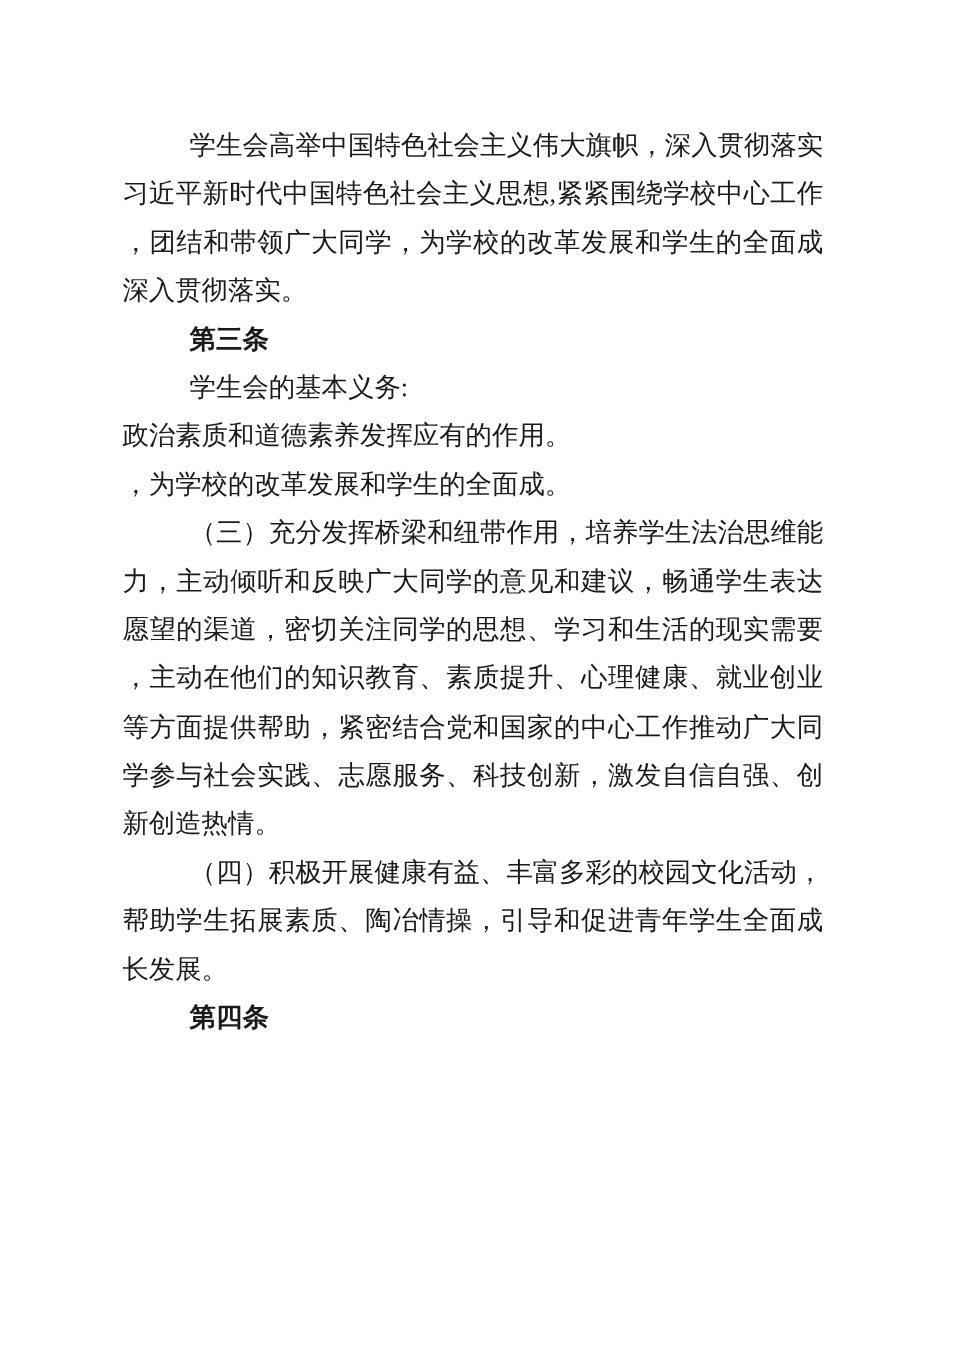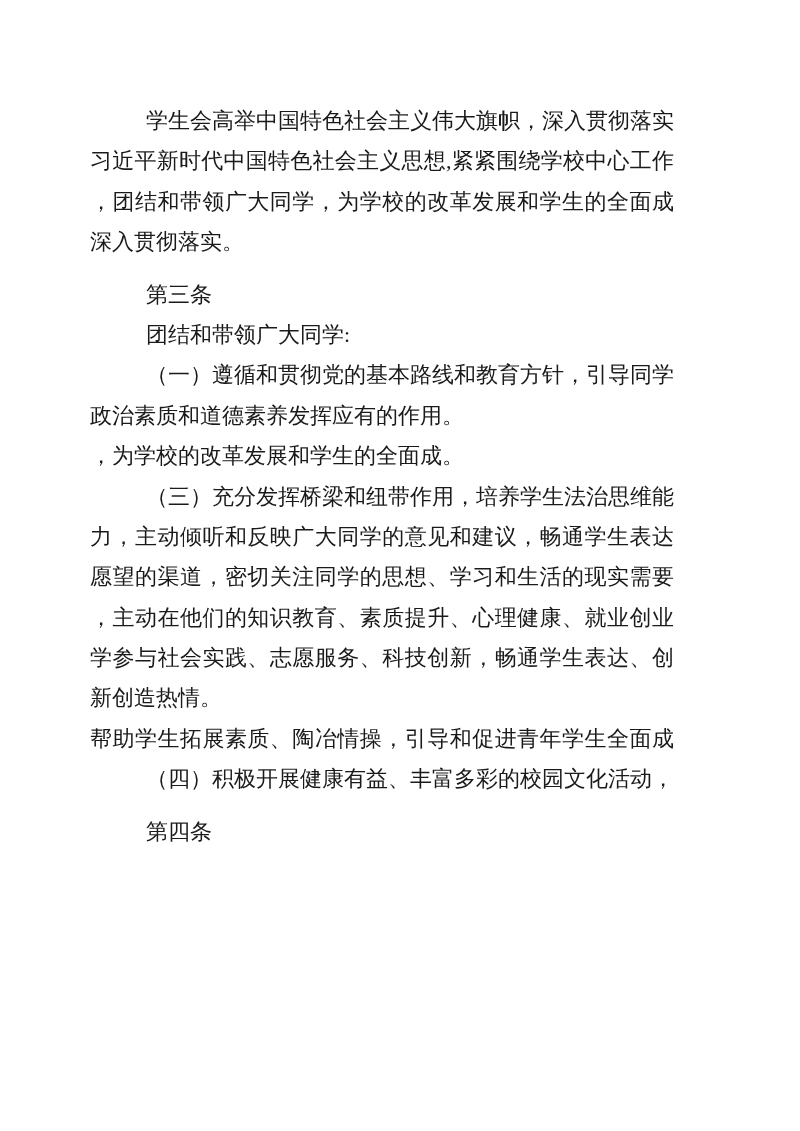--- a/index.html
+++ b/index.html
@@ -14,21 +14,21 @@
   }
   .page {
     position: relative;
     width: 800px;
     height: 1131px;
     background: #ffffff;
     overflow: hidden;
   }
   .content {
     position: absolute;
-    left: 90px;
+    left: 102px;
     top: 101px;
     width: 584px;
     color: #1a1a1a;
   }
   .para {
     margin: 0;
     padding: 0;
   }
   .line {
     font-size: 22px;
@@ -39,57 +39,57 @@
     white-space: normal;
     overflow: visible;
   }
   .line.justify {
     text-align-last: justify;
   }
   .line.indent {
     text-indent: 56px;
   }
   .para.heading .line {
-    font-weight: 400;
-    margin-top: 12px;
+    font-weight: 700;
   }
 </style>
 </head>
 <body>
 
 <div class="page">
   <div class="content" id="doc-content">
       <div class="para body">
         <div class="line indent justify">学生会高举中国特色社会主义伟大旗帜，深入贯彻落实</div>
         <div class="line justify">习近平新时代中国特色社会主义思想,紧紧围绕学校中心工作</div>
         <div class="line justify">，团结和带领广大同学，为学校的改革发展和学生的全面成</div>
         <div class="line">深入贯彻落实。</div>
       </div>
       <div class="para heading">
         <div class="line indent">第三条</div>
       </div>
       <div class="para body">
-        <div class="line indent">团结和带领广大同学:</div>
+        <div class="line indent">学生会的基本义务:</div>
       </div>
       <div class="para body">
-        <div class="line indent justify">（一）遵循和贯彻党的基本路线和教育方针，引导同学</div>
         <div class="line">政治素质和道德素养发挥应有的作用。</div>
       </div>
       <div class="para body">
         <div class="line">，为学校的改革发展和学生的全面成。</div>
       </div>
       <div class="para body">
         <div class="line indent justify">（三）充分发挥桥梁和纽带作用，培养学生法治思维能</div>
         <div class="line justify">力，主动倾听和反映广大同学的意见和建议，畅通学生表达</div>
         <div class="line justify">愿望的渠道，密切关注同学的思想、学习和生活的现实需要</div>
         <div class="line justify">，主动在他们的知识教育、素质提升、心理健康、就业创业</div>
-        <div class="line justify">学参与社会实践、志愿服务、科技创新，畅通学生表达、创</div>
+        <div class="line justify">等方面提供帮助，紧密结合党和国家的中心工作推动广大同</div>
+        <div class="line justify">学参与社会实践、志愿服务、科技创新，激发自信自强、创</div>
         <div class="line">新创造热情。</div>
       </div>
       <div class="para body">
+        <div class="line indent justify">（四）积极开展健康有益、丰富多彩的校园文化活动，</div>
         <div class="line justify">帮助学生拓展素质、陶冶情操，引导和促进青年学生全面成</div>
-        <div class="line indent justify">（四）积极开展健康有益、丰富多彩的校园文化活动，</div>
+        <div class="line">长发展。</div>
       </div>
       <div class="para heading">
         <div class="line indent">第四条</div>
       </div>
     </div>
 </div>
 
 </body></html>

